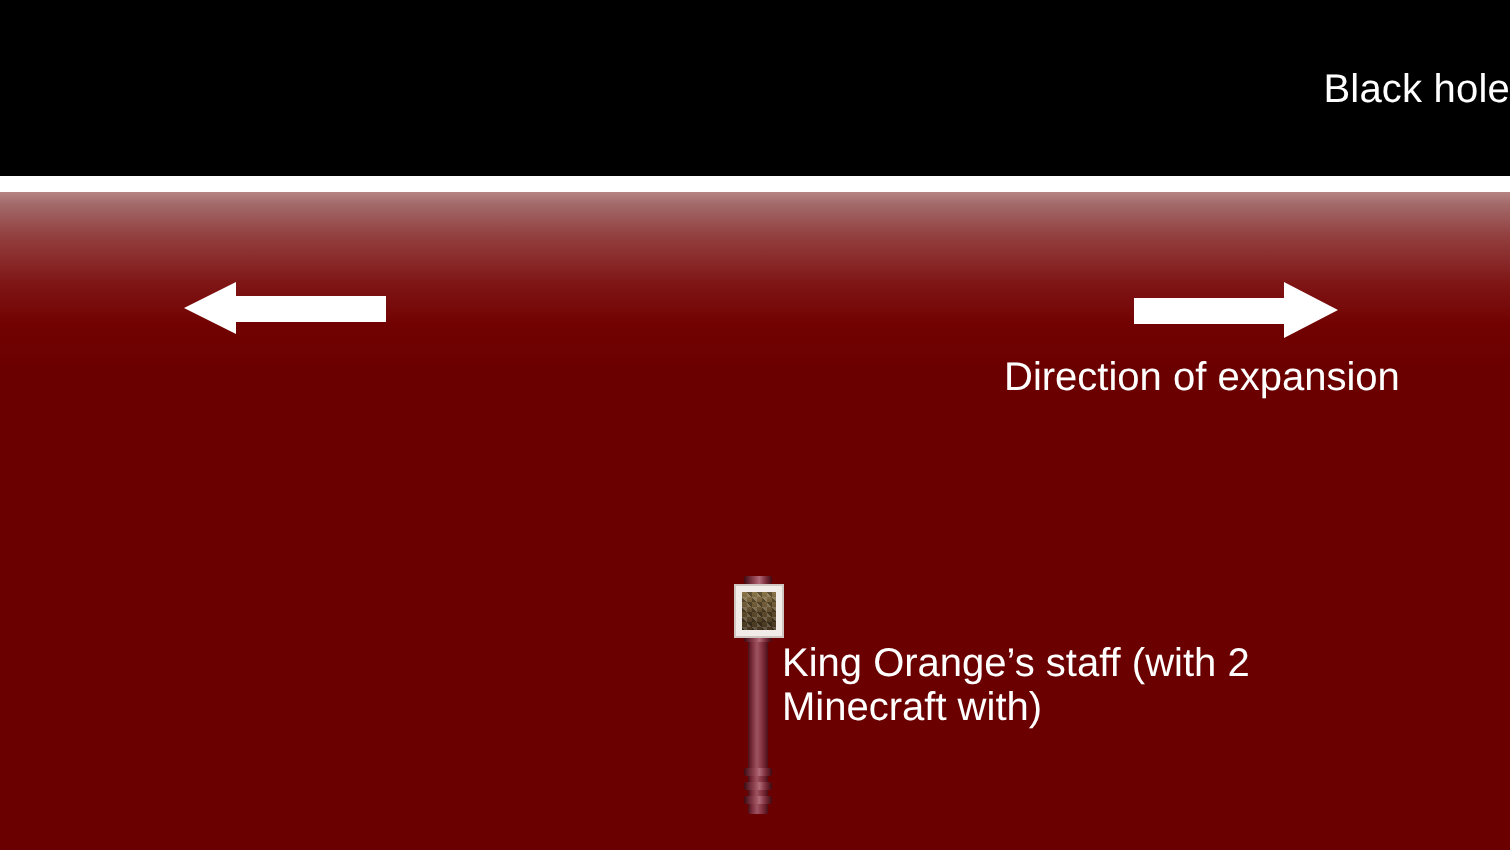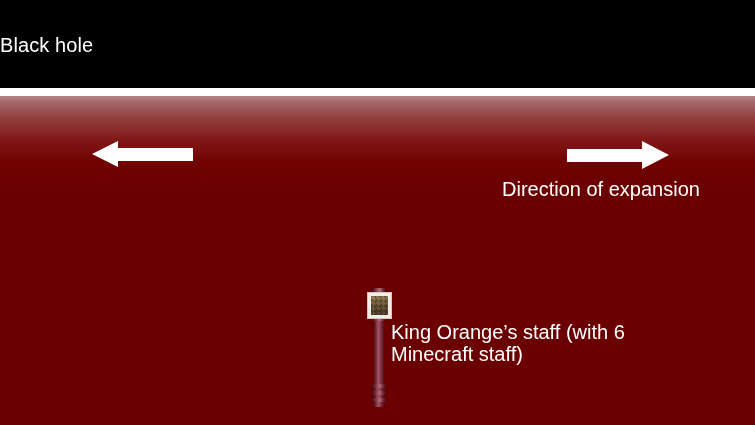--- a/index.html
+++ b/index.html
@@ -27,21 +27,21 @@
     top: 0;
     width: 755px;
     height: 88px;
     background: #000000;
   }
   .blackhole-label {
     position: absolute;
     left: 0;
     top: 33px;
     width: 755px;
-    text-align: left;
+    text-align: right;
     color: #ffffff;
     font-size: 20px;
     line-height: 24px;
     letter-spacing: 0.1px;
     white-space: nowrap;
   }
 
   
   .horizon-line {
     position: absolute;
@@ -201,17 +201,17 @@
     <div class="staff-ring ring-neck"></div>
     <div class="staff-ring ring-b1"></div>
     <div class="staff-ring ring-b2"></div>
     <div class="staff-ring ring-b3"></div>
     <div class="staff-head">
       <div class="staff-head-inner"></div>
     </div>
   </div>
 
   <div class="label-staff">
-    <span class="ln">King Orange’s staff (with 6</span>
-    <span class="ln">Minecraft staff)</span>
+    <span class="ln">King Orange’s staff (with 2</span>
+    <span class="ln">Minecraft with)</span>
   </div>
 
 </div>
 
 </body></html>

